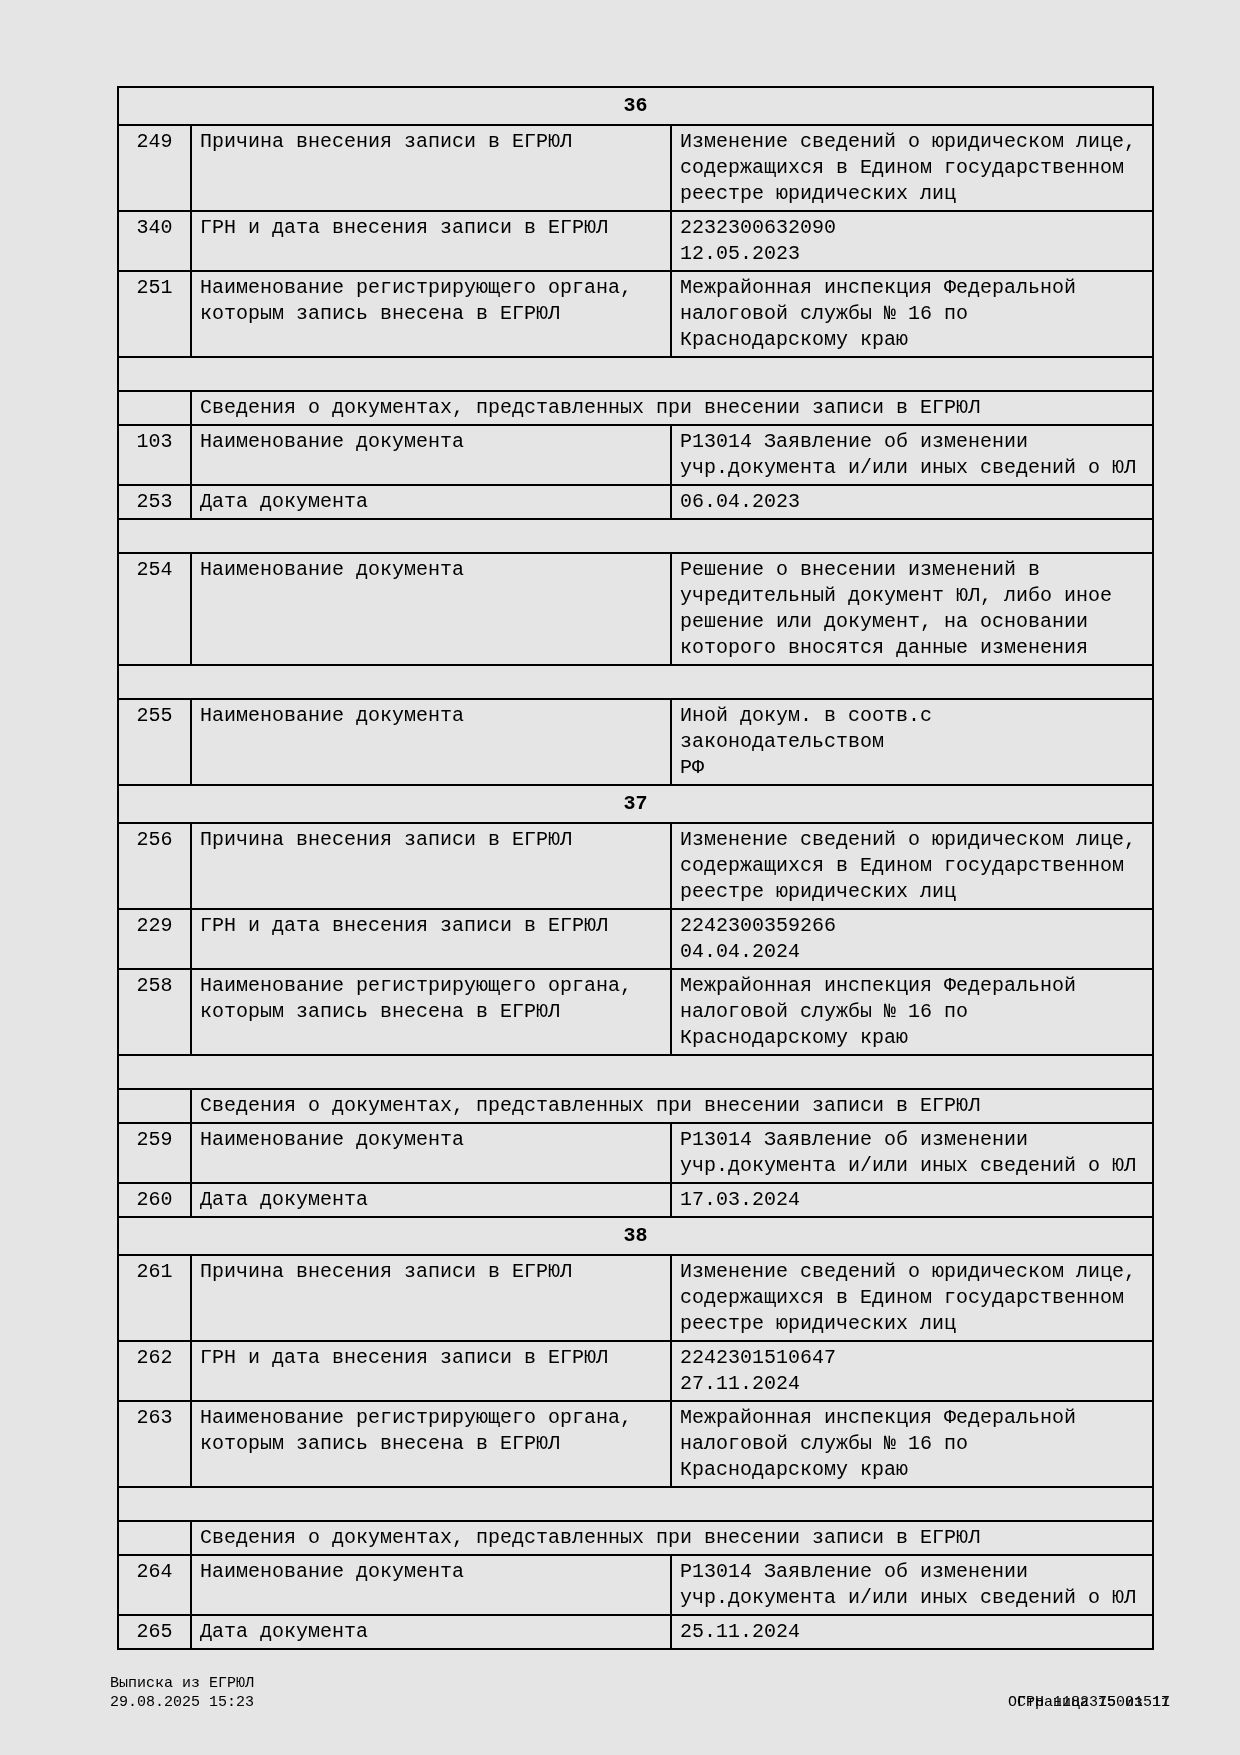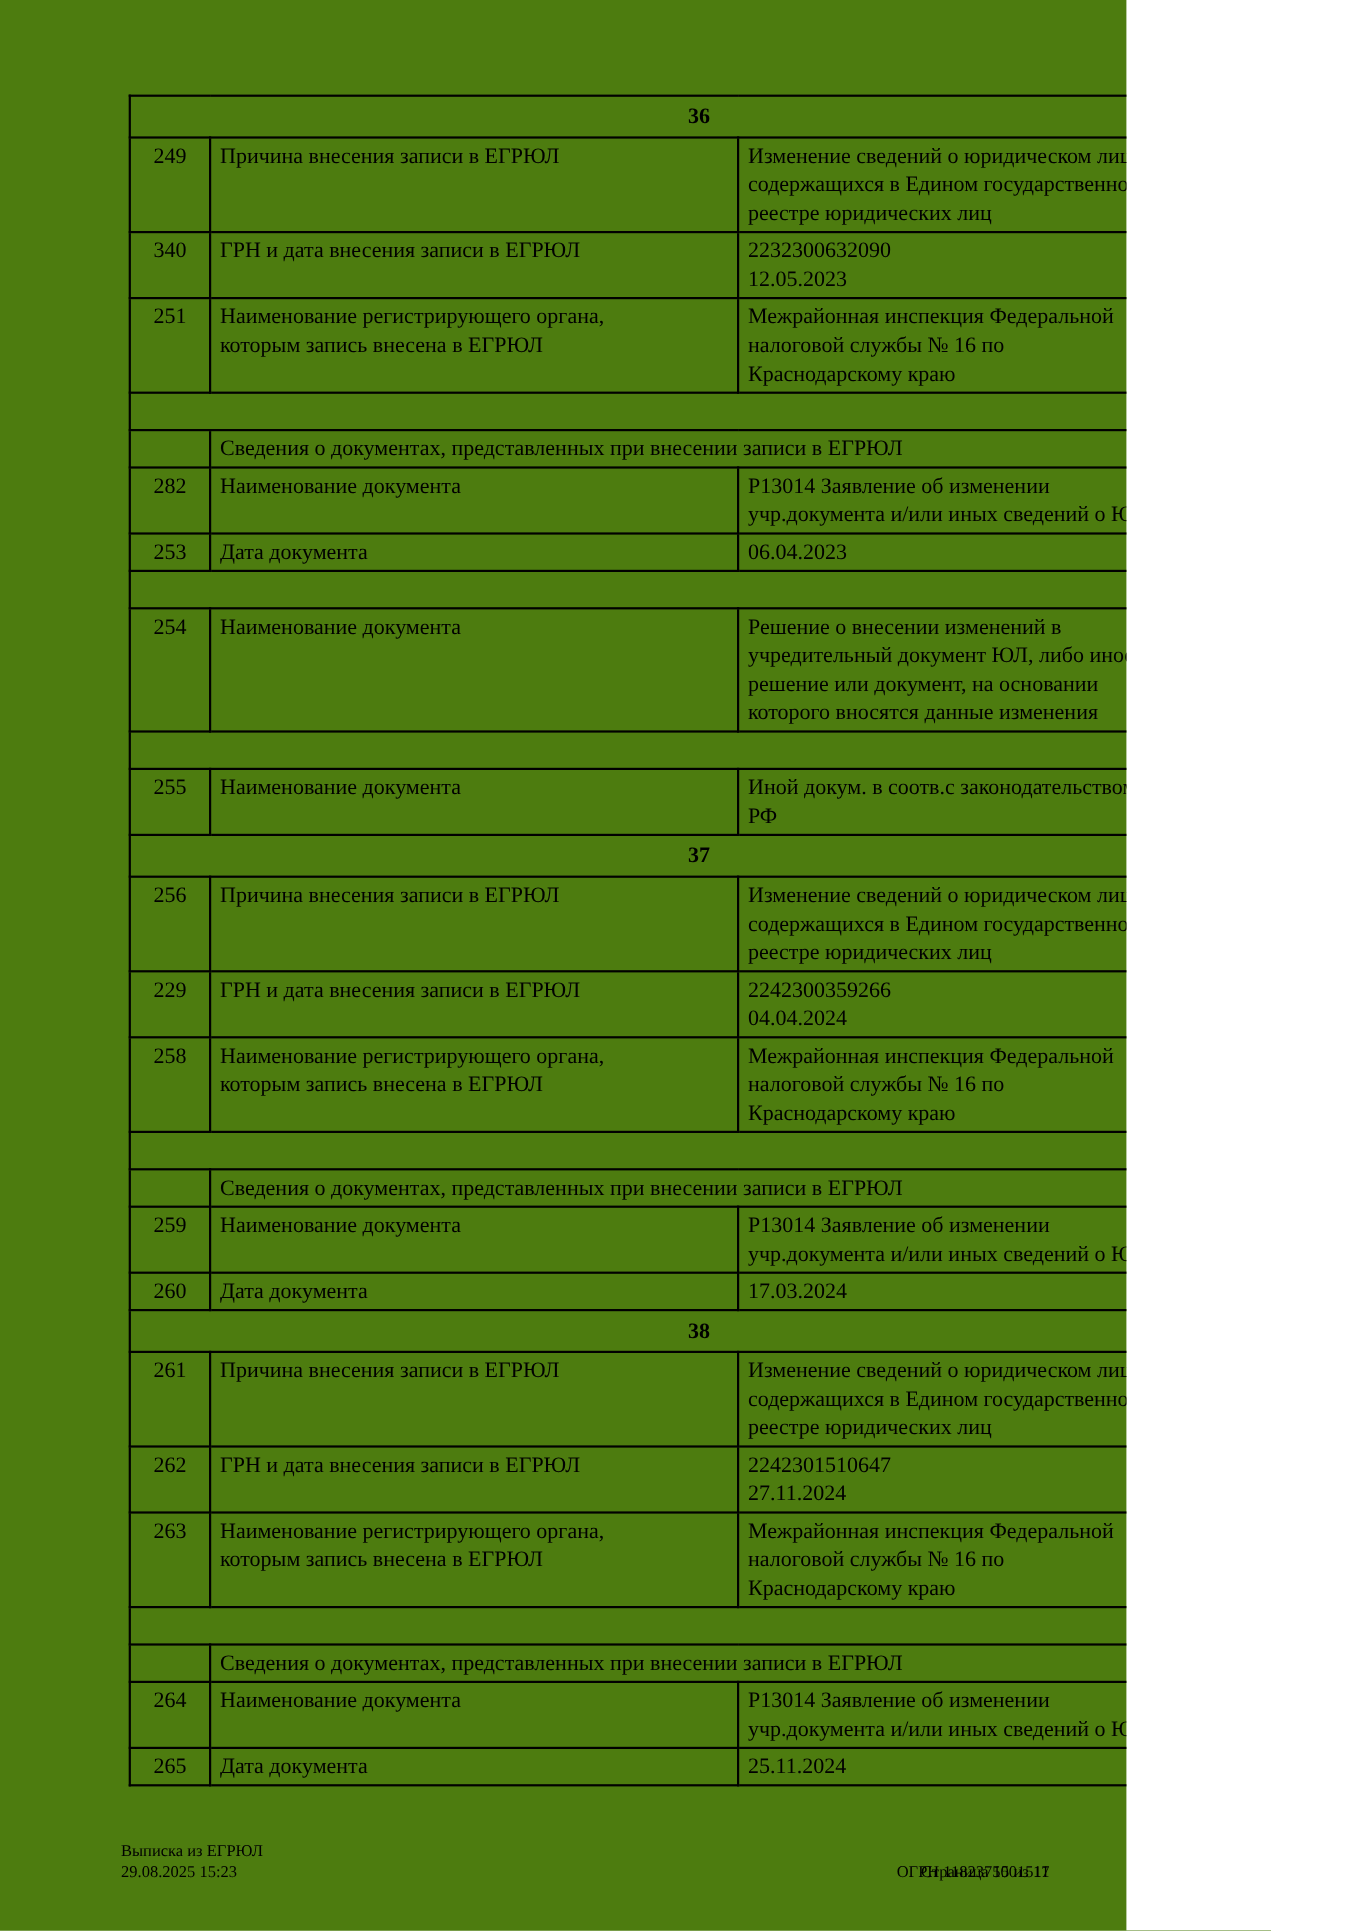--- a/index.html
+++ b/index.html
@@ -1,20 +1,20 @@
 <!DOCTYPE html>
 <html><head>
 <meta charset="utf-8">
 <style>
   html,body{margin:0;padding:0;}
   body{
     width:1240px;height:1755px;background:#ffffff;color:#000;
     font-family:"Liberation Serif","DejaVu Serif",serif;
   }
-  .page{position:relative;width:1024px;height:1755px;background:#4d7c0f;overflow:hidden;}
+  .page{position:relative;width:1240px;height:1755px;background:#e5e5e5;overflow:hidden;font-family:Liberation Mono, monospace;}
   .doc-table{
     position:absolute;left:117px;top:86px;width:1035px;
     border-collapse:collapse;table-layout:fixed;
   }
   col.c1{width:73px} col.c2{width:480px} col.c3{width:482px}
   .doc-table td{
     border:2px solid #000;
     font-size:20px;line-height:26px;
     vertical-align:top;padding:3px 8px;
     white-space:pre-line;word-wrap:break-word;
@@ -65,21 +65,21 @@
 Краснодарскому краю</td>
         </tr>
         <tr>
           <td colspan="3" class="empty-cell"></td>
         </tr>
         <tr>
           <td class="num-cell"></td>
           <td colspan="2" class="subheader-cell">Сведения о документах, представленных при внесении записи в ЕГРЮЛ</td>
         </tr>
         <tr>
-          <td class="num-cell">282</td>
+          <td class="num-cell">103</td>
           <td class="label-cell">Наименование документа</td>
           <td class="value-cell">Р13014 Заявление об изменении
 учр.документа и/или иных сведений о ЮЛ</td>
         </tr>
         <tr>
           <td class="num-cell">253</td>
           <td class="label-cell">Дата документа</td>
           <td class="value-cell">06.04.2023</td>
         </tr>
         <tr>

